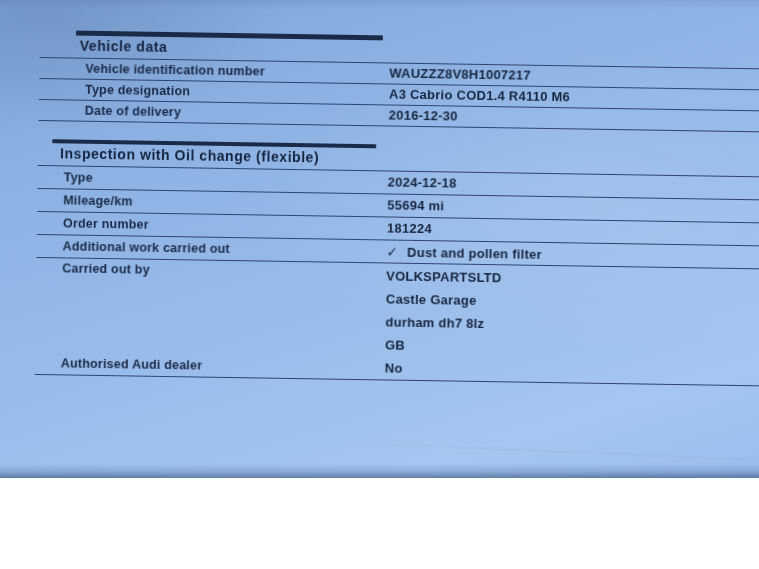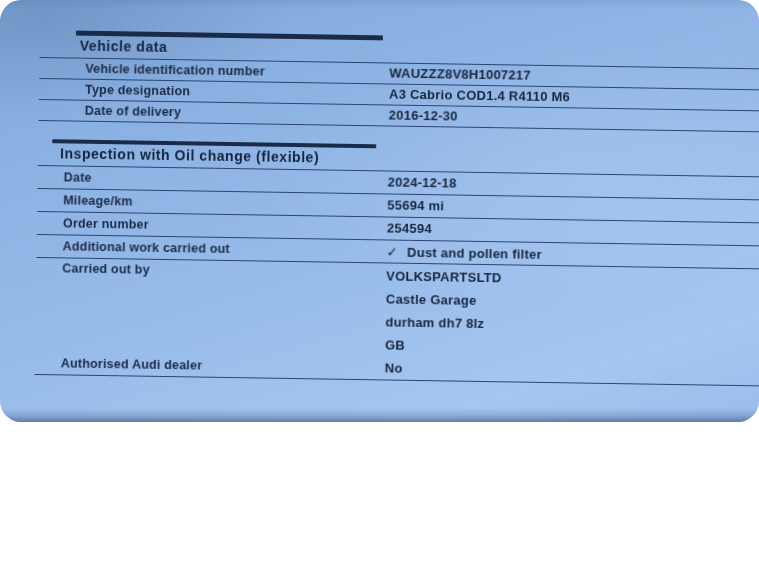--- a/index.html
+++ b/index.html
@@ -4,27 +4,26 @@
 <style>
   html, body {
     margin: 0; padding: 0;
     width: 759px; height: 569px;
     overflow: hidden;
     font-family: "Liberation Sans", "DejaVu Sans", sans-serif;
   }
   
   .photo {
     position: relative;
-    width: 759px; height: 422px;
+    width: 759px; height: 478px;
     background:
       radial-gradient(ellipse 70% 50% at 78% 42%, rgba(255,255,255,0.10), rgba(255,255,255,0) 65%),
       radial-gradient(ellipse 55% 40% at 6% 4%, rgba(25,45,85,0.14), rgba(25,45,85,0) 60%),
       linear-gradient(163deg, #7ea6d8 0%, #8ab0e1 22%, #93b8e8 45%, #9cbfec 66%, #a4c6f0 84%, #9abded 100%);
     overflow: hidden;
-    border-radius: 21px;
   }
   .edge-shadow-bottom {
     position: absolute; left: 0; right: 0; bottom: 0; height: 14px;
     background: linear-gradient(to bottom, rgba(30,55,100,0) 0%, rgba(30,55,100,0.18) 55%, rgba(20,40,80,0.45) 100%);
   }
   .edge-shadow-top {
     position: absolute; left: 0; right: 0; top: 0; height: 10px;
     background: linear-gradient(to bottom, rgba(30,55,100,0.10), rgba(30,55,100,0));
   }
   .crease { position: absolute; filter: blur(1.1px); border-radius: 50%; }
@@ -108,30 +107,30 @@
           <span class="value">2016-12-30</span>
         </div>
       </div>
     </div>
 
     <div class="sec sec2">
       <div class="heading-bar"></div>
       <div class="sec-title">Inspection with Oil change (flexible)</div>
       <div class="tbl">
         <div class="row">
-          <span class="label">Date</span>
+          <span class="label">Type</span>
           <span class="value">2024-12-18</span>
         </div>
         <div class="row">
           <span class="label">Mileage/km</span>
           <span class="value">55694 mi</span>
         </div>
         <div class="row">
           <span class="label">Order number</span>
-          <span class="value">254594</span>
+          <span class="value">181224</span>
         </div>
         <div class="row">
           <span class="label">Additional work carried out</span>
           <span class="value"><span class="check">✓</span><span>Dust and pollen filter</span></span>
         </div>
         <div class="row tall">
           <span class="label">Carried out by</span>
           <span class="value">
             <div>VOLKSPARTSLTD</div>
             <div>Castle Garage</div>

